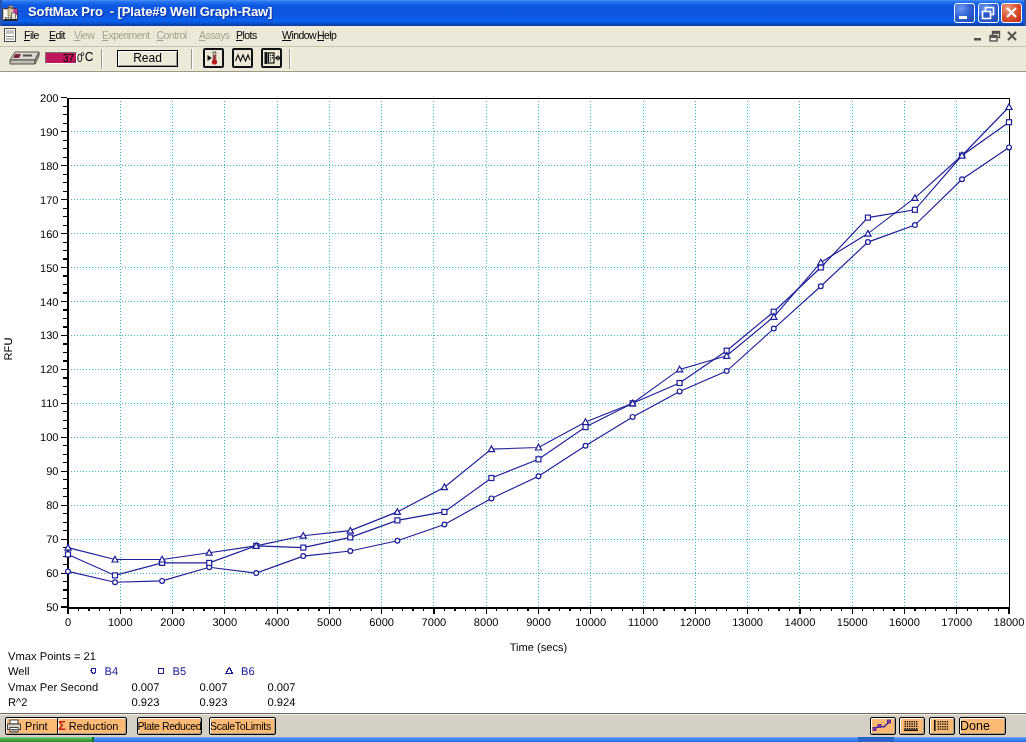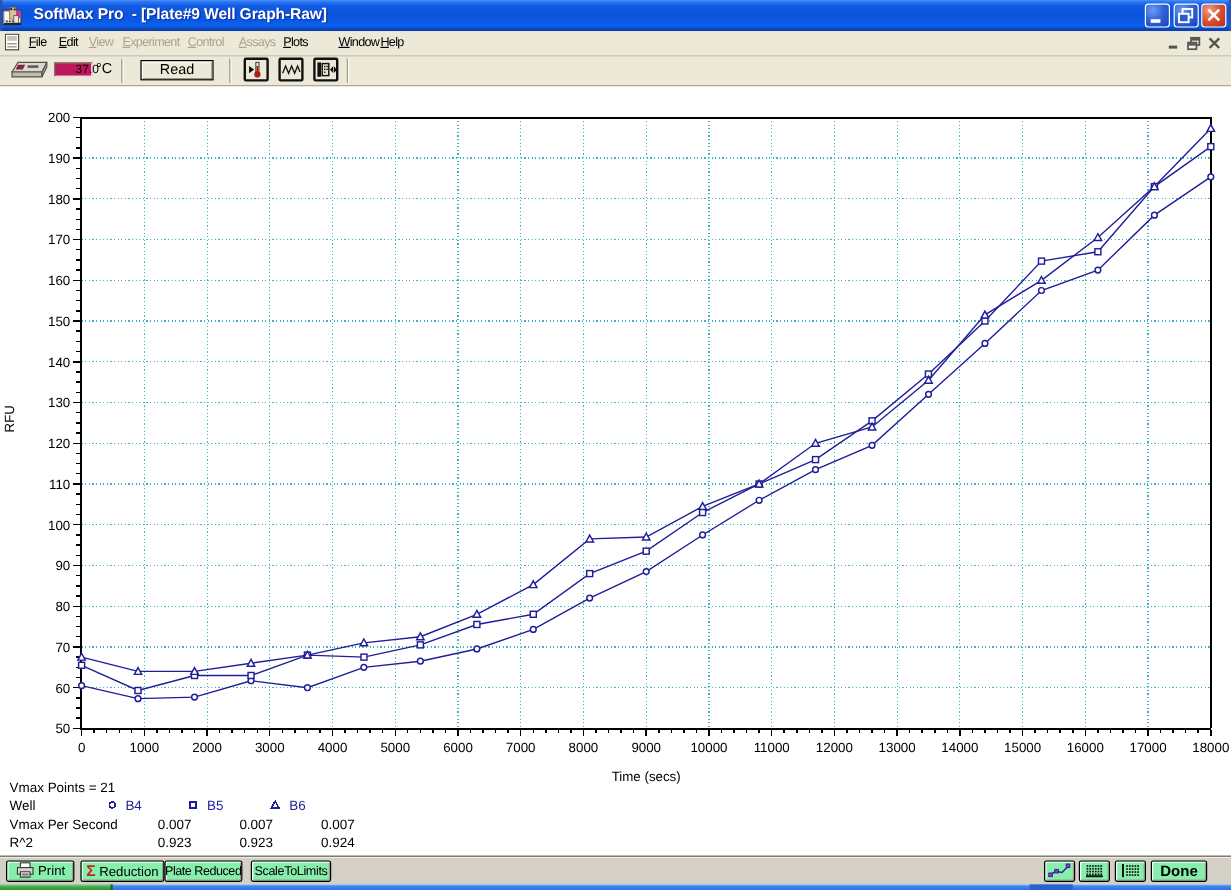--- a/index.html
+++ b/index.html
@@ -13,21 +13,21 @@
 .mi{position:absolute;top:29px;font-size:10.5px;letter-spacing:-0.55px;color:#000;white-space:pre}
 .mi.dis{color:#a8a490}
 .mi u{text-decoration:underline}
 #toolbar{position:absolute;left:0;top:46px;width:1026px;height:26px;background:#ece9d8;border-bottom:1px solid #9d9a87;border-top:1px solid #c6c3b0}
 .tsep{position:absolute;top:49px;width:2px;height:20px;border-left:1px solid #9d9a87;border-right:1px solid #fff}
 #tempbox{position:absolute;left:45px;top:52px;width:32px;height:12px;background:#be185d;border-top:1px solid #7b7868;border-left:1px solid #7b7868;border-bottom:1px solid #fff;border-right:1px solid #fff;font-size:10px;padding-left:17px;line-height:11px}
 #degc{position:absolute;left:80px;top:50px;font-size:12px}
 #readbtn{position:absolute;left:117px;top:50px;width:61px;height:17px;background:#ece9d8;border:1px solid #000;box-shadow:inset 1px 1px 0 #fff,inset -1px -1px 0 #9d9a87;font-size:12px;text-align:center;line-height:15px}
 .iconbtn{position:absolute;top:48px;width:21px;height:20px;background:#ece9d8;border:2px solid #111;border-radius:2px}
 #bottombar{position:absolute;left:0;top:713px;width:1026px;height:24px;background:#d4d0c5;border-top:1px solid #6c685c;box-shadow:inset 0 1px 0 #efede6}
-.bbtn{position:absolute;top:717px;white-space:nowrap;height:18px;background:#86efac;border:1px solid #000;border-radius:2px;box-shadow:inset 1px 1px 0 #fff,inset -1px -1px 0 #a09d8d;font-size:11px;text-align:center;color:#000}
+.bbtn{position:absolute;top:717px;white-space:nowrap;height:18px;background:#fdba74;border:1px solid #000;border-radius:2px;box-shadow:inset 1px 1px 0 #fff,inset -1px -1px 0 #a09d8d;font-size:11px;text-align:left;color:#000}
 #taskbar{position:absolute;left:0;top:737px;width:1026px;height:5px;background:linear-gradient(180deg,#7fb0f8 0%,#3f87f2 35%,#2e6ee0 100%)}
 #startgreen{position:absolute;left:0;top:737px;width:94px;height:5px;background:linear-gradient(180deg,#8cd48c 0%,#4aa84a 40%,#2e8f2e 100%);border-right:2px solid #1d6b22}
 #taskdark{position:absolute;left:858px;top:737px;width:36px;height:5px;background:#2a62cc}
 </style></head><body>
 <div id="titlebar"></div>
 <div class="abs" style="left:0;top:0;width:2px;height:26px;background:#2a52b0"></div>
 <div class="abs" style="left:1024px;top:0;width:2px;height:26px;background:#2a52b0"></div>
 <svg class="abs" style="left:2px;top:5px" width="17" height="17" viewBox="0 0 17 17">
  <rect x="0.5" y="3.5" width="15" height="12" rx="1" fill="#eceadf" stroke="#3a3a46"></rect>
  <rect x="1.5" y="4.5" width="9" height="8" fill="#fbfaf4" stroke="#b8b4a6" stroke-width="0.7"></rect>
@@ -444,21 +444,21 @@
     </g>
   </svg>
 <div id="bottombar"></div>
 <div class="bbtn" style="left:5px;width:57px;line-height:16px"><svg style="vertical-align:-3px" width="16" height="14" viewBox="0 0 16 14">
       <rect x="4" y="1" width="8" height="4" fill="#fff" stroke="#333" stroke-width="0.9"></rect>
       <rect x="1.5" y="5" width="13" height="5.5" fill="#d8d4ca" stroke="#333" stroke-width="0.9"></rect>
       <rect x="4" y="8.5" width="8" height="4.5" fill="#fff" stroke="#333" stroke-width="0.9"></rect>
       <line x1="5" y1="10.5" x2="11" y2="10.5" stroke="#555"></line>
       <line x1="5" y1="12" x2="11" y2="12" stroke="#555"></line>
     </svg> Print</div>
-<div class="bbtn" style="left:67px;width:70px;line-height:16px"><span style="color:#c22818;font-weight:bold;font-size:13px">Σ</span> Reduction</div>
+<div class="bbtn" style="left:57px;width:70px;line-height:16px"><span style="color:#c22818;font-weight:bold;font-size:13px">Σ</span> Reduction</div>
 <div class="bbtn" style="left:136.5px;width:65px;line-height:16px"><span style="font-size:10.5px;letter-spacing:-0.4px">Plate Reduced</span></div>
 <div class="bbtn" style="left:209px;width:67px;line-height:16px"><span style="font-size:10.5px;letter-spacing:-0.3px">ScaleToLimits</span></div>
 <div class="bbtn" style="left:869.5px;width:26px"><svg width="22" height="15" viewBox="0 0 22 15">
       <path d="M3 11 L8 8 L13 9 L19 3" fill="none" stroke="#2222a2" stroke-width="1.2"></path>
       <rect x="2" y="9.5" width="3" height="3" fill="#b030a0" stroke="#2222a2" stroke-width="0.8"></rect>
       <rect x="7" y="6.5" width="3" height="3" fill="#b030a0" stroke="#2222a2" stroke-width="0.8"></rect>
       <rect x="16.5" y="2" width="3" height="3" fill="#b030a0" stroke="#2222a2" stroke-width="0.8"></rect>
     </svg></div>
 <div class="bbtn" style="left:899px;width:26px"><svg width="22" height="15" viewBox="0 0 22 15">
       <rect x="4.5" y="3.0" width="1.4" height="1.4" fill="#111"></rect>
@@ -503,16 +503,16 @@
       <rect x="12.1" y="8.0" width="1.4" height="1.4" fill="#111"></rect>
       <rect x="14.4" y="8.0" width="1.4" height="1.4" fill="#111"></rect>
       <rect x="16.7" y="8.0" width="1.4" height="1.4" fill="#111"></rect>
       <rect x="7.5" y="10.5" width="1.4" height="1.4" fill="#111"></rect>
       <rect x="9.8" y="10.5" width="1.4" height="1.4" fill="#111"></rect>
       <rect x="12.1" y="10.5" width="1.4" height="1.4" fill="#111"></rect>
       <rect x="14.4" y="10.5" width="1.4" height="1.4" fill="#111"></rect>
       <rect x="16.7" y="10.5" width="1.4" height="1.4" fill="#111"></rect>
       <line x1="4.8" y1="2" x2="4.8" y2="13" stroke="#111" stroke-width="1.6"></line>
     </svg></div>
-<div class="bbtn" style="left:959px;width:47px;font-weight:bold;font-size:12.5px;line-height:16px">Done</div>
+<div class="bbtn" style="left:959px;width:47px;font-weight:normal;font-size:12.5px;line-height:16px">Done</div>
 <div id="taskbar"></div>
 <div id="taskdark"></div>
 <div id="startgreen"></div>
 
 </body></html>

